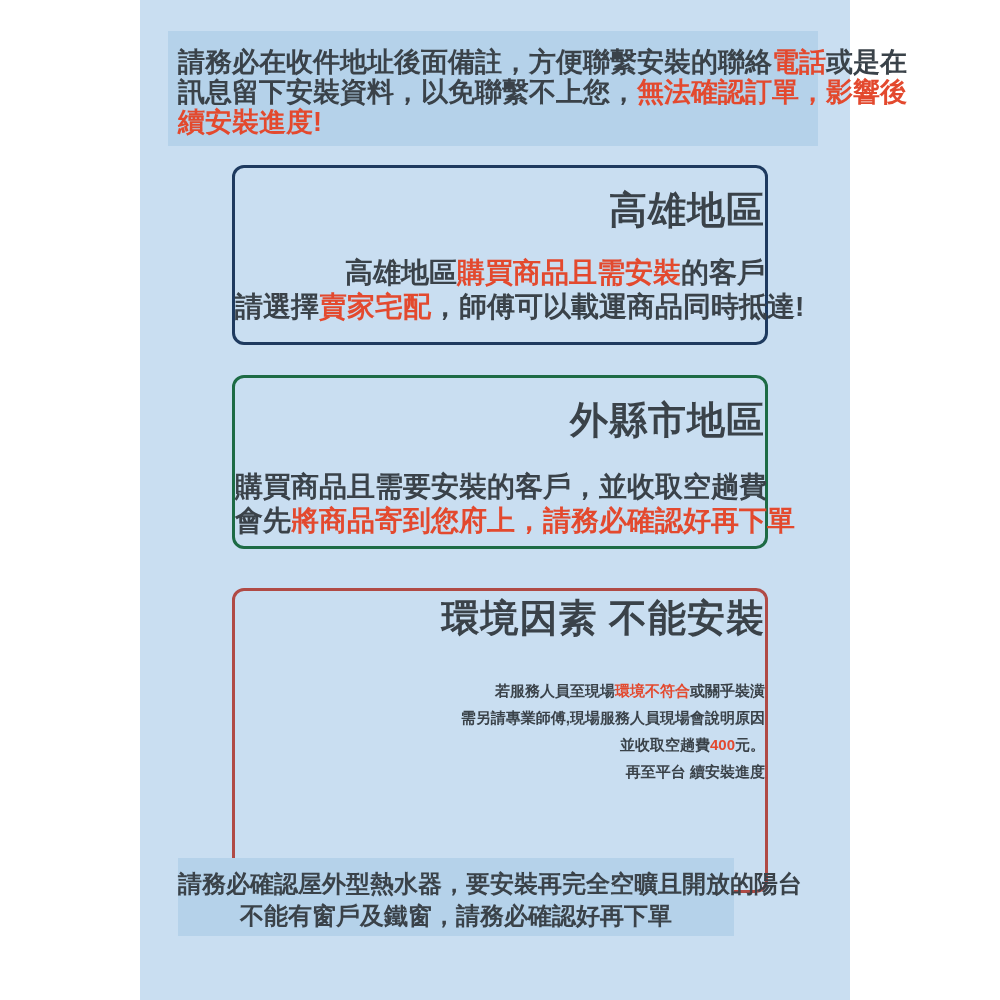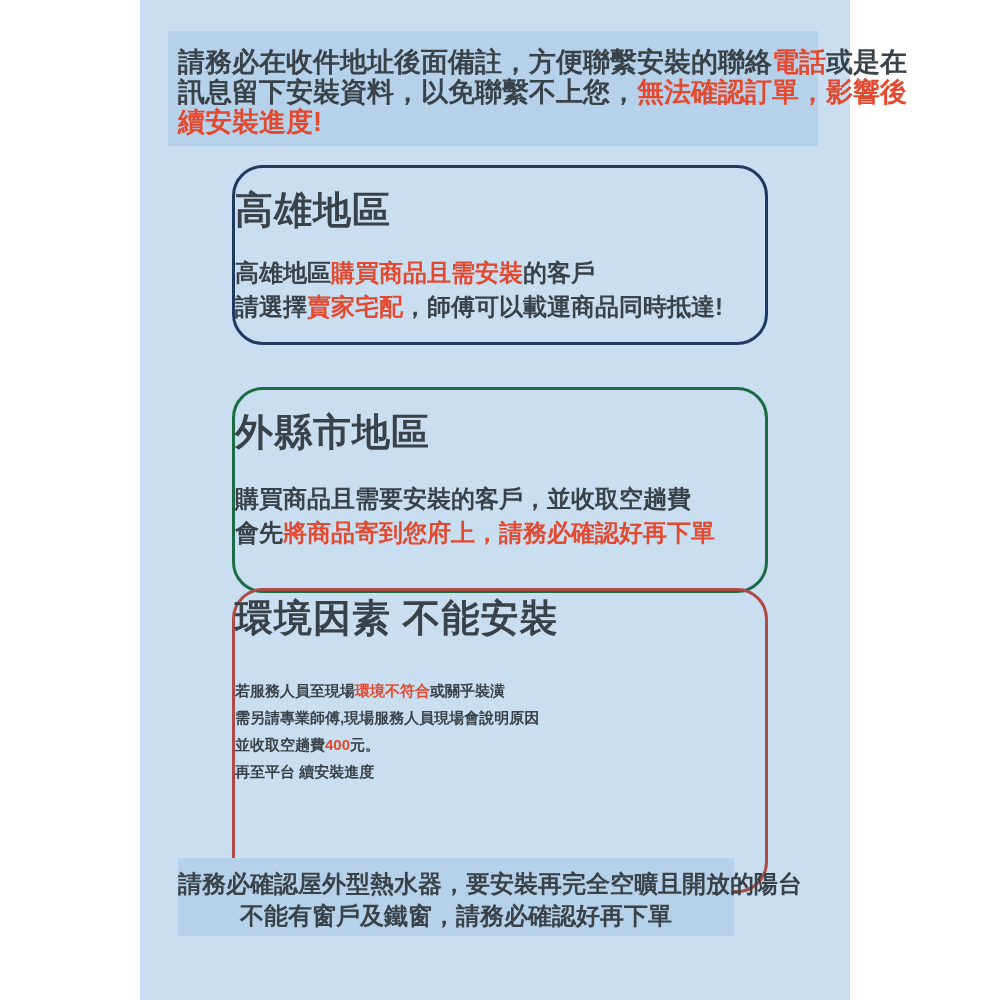--- a/index.html
+++ b/index.html
@@ -26,34 +26,34 @@
   .notice-bottom {
     left: 38px; top: 858px; width: 556px; height: 78px;
     padding-top: 10px;
     font-size: 24px; line-height: 32px;
     text-align: center;
   }
 
   .box {
     position: absolute; left: 92px; width: 536px;
     border: 3px solid #1e3a5f;
-    border-radius: 31px;
-    text-align: left;
+    border-radius: 12px;
+    text-align: right;
     color: var(--text_dark, #3a4249);
   }
   .box-1 { top: 165px; height: 180px; padding-top: 20px; }
-  .box-2 { top: 387px; height: 206px; padding-top: 20px; }
+  .box-2 { top: 375px; height: 174px; padding-top: 20px; }
   .box-3 { top: 588px; height: 305px; padding-top: 5px; }
 
   .box-title {
     font-size: 38px; line-height: 44px;
     letter-spacing: 1px;
     color: var(--text_dark, #333f48);
   }
-  .box-body { font-size: 24px; }
+  .box-body { font-size: 28px; }
   .box-1 .box-body { margin-top: 24px; line-height: 34px; }
   .box-2 .box-body { margin-top: 28px; line-height: 34px; }
   .box-3 .box-body { margin-top: 37px; font-size: 15px; line-height: 27px; }
 
   .red, span.red { color: var(--text_red, #e3492e); }
   .t-line { white-space: nowrap; }
 </style>
 </head>
 <body>
 

